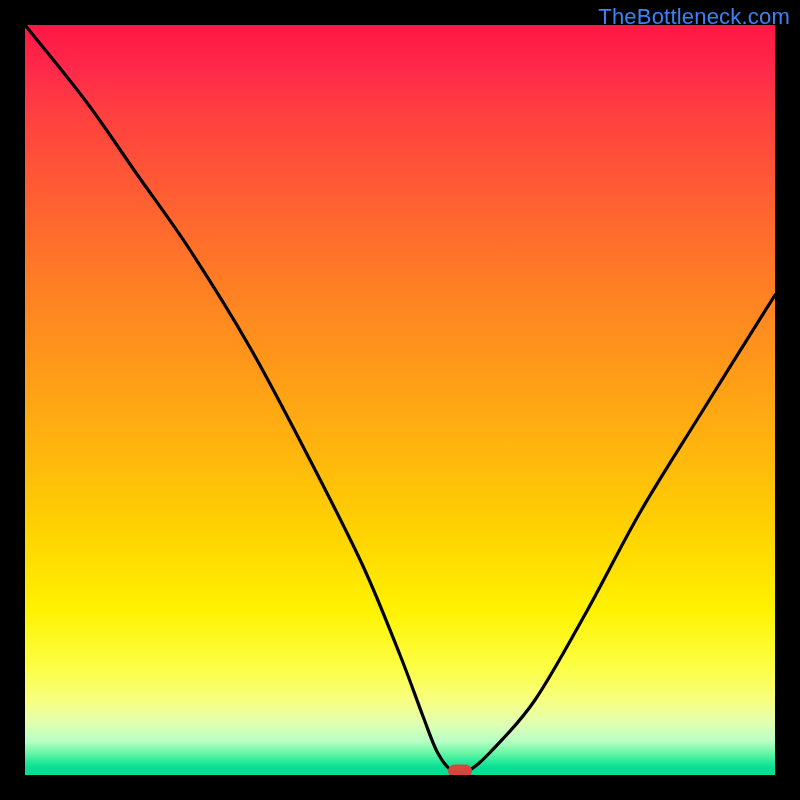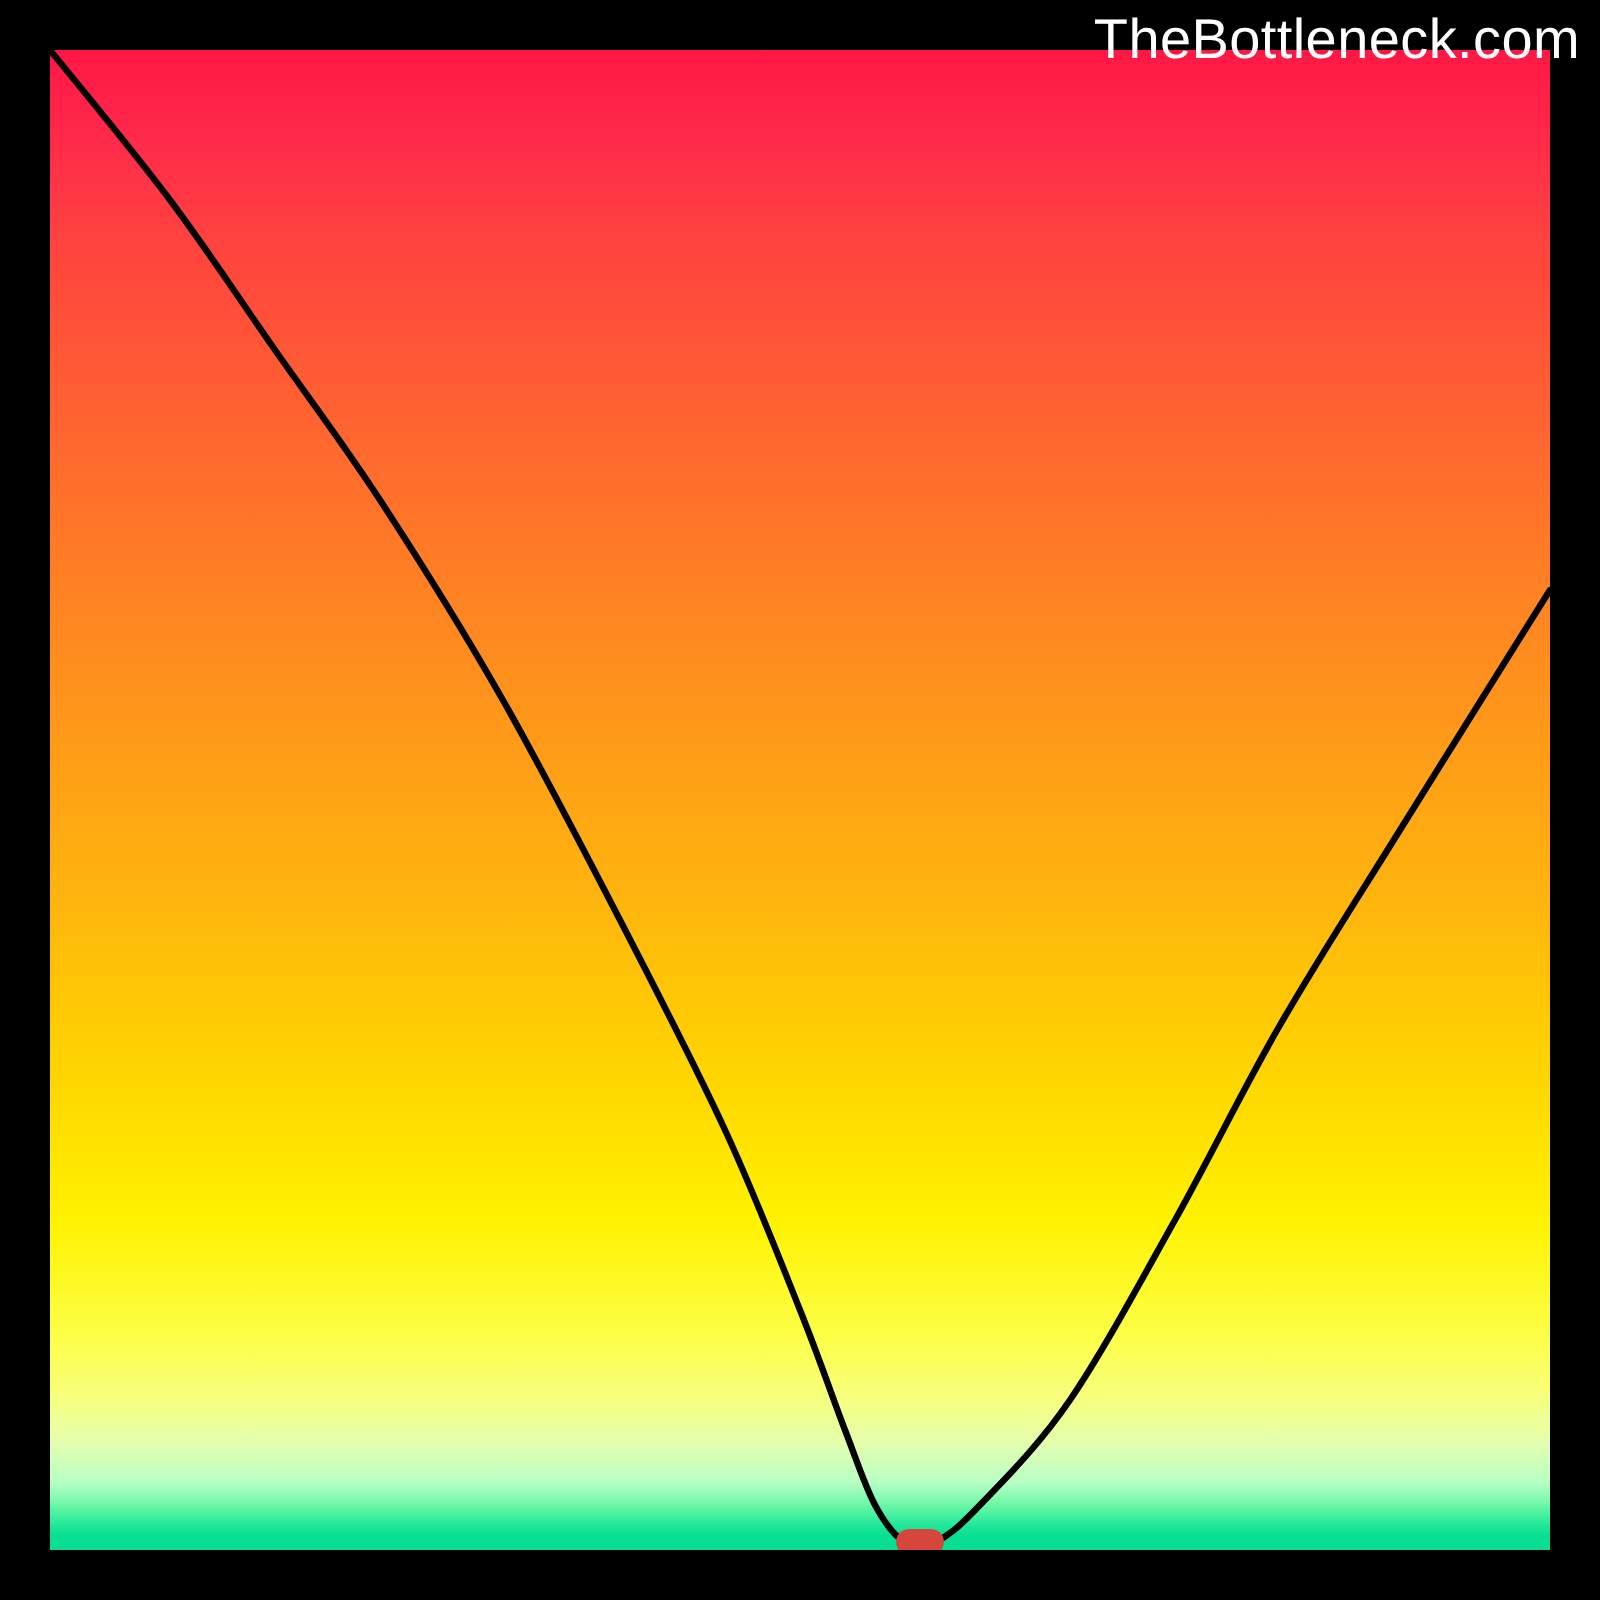--- a/index.html
+++ b/index.html
@@ -14,22 +14,22 @@
   .frame {
     position: relative;
     width: 800px;
     height: 800px;
     background: #000;
   }
   .watermark {
     position: absolute;
     top: 4px;
     right: 10px;
-    color: #ffffff;
-    font-size: 28px;
+    color: #3b82f6;
+    font-size: 22px;
     font-weight: 400;
     letter-spacing: 0.2px;
     z-index: 10;
   }
   .plot-outer {
     position: absolute;
     left: 25px;
     top: 25px;
     width: 750px;
     height: 750px;

